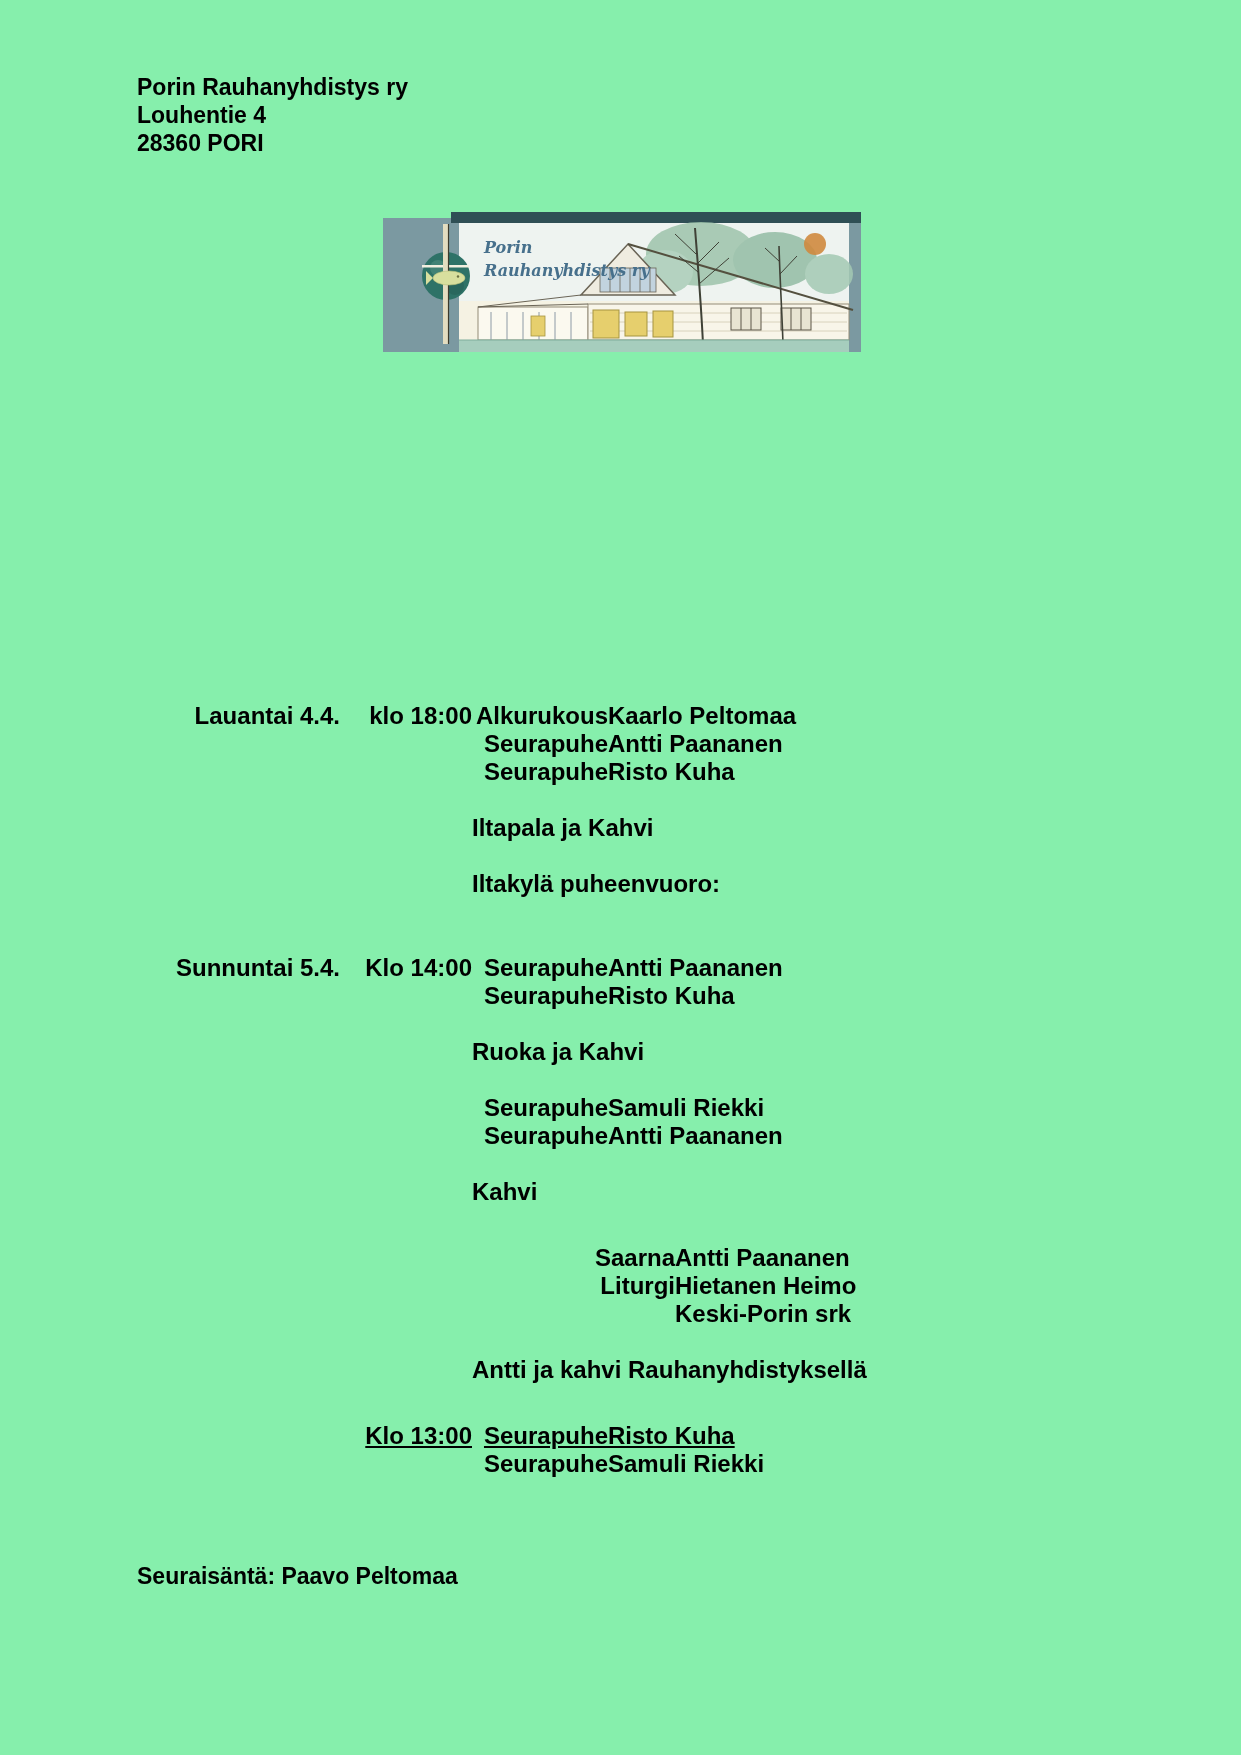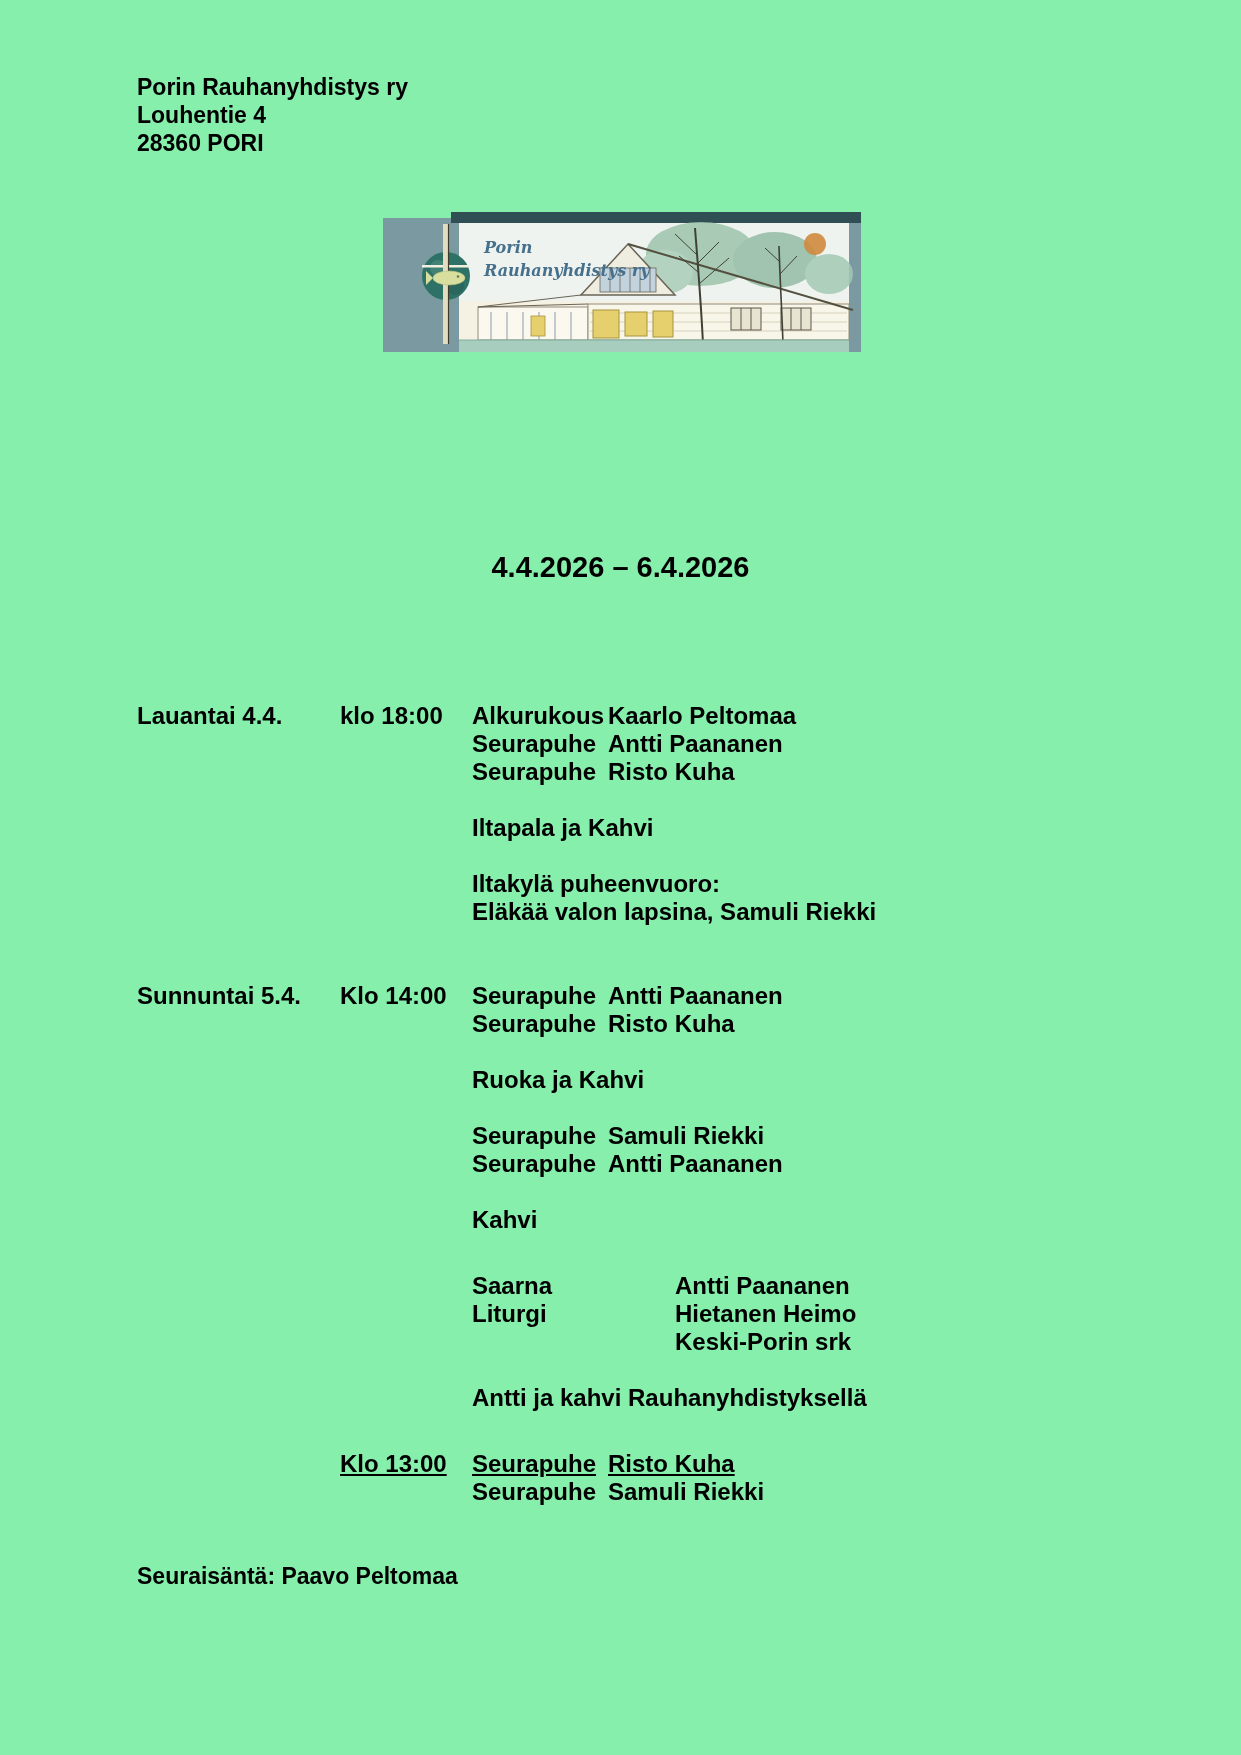--- a/index.html
+++ b/index.html
@@ -46,21 +46,21 @@
     font-size: 29px;
   }
   .schedule {
     position: absolute;
     left: 137px;
     top: 702px;
     width: 980px;
     font-size: 24px;
     line-height: 28px;
   }
-  .row { display: flex; white-space: nowrap; }
+  .row { display: flex; white-space: nowrap; text-align: right; }
   .c1  { width: 203px; flex: none; }   
   .c2  { width: 132px; flex: none; }   
   .c3  { width: 136px; flex: none; }   
   .c3w { width: 203px; flex: none; }   
   .ind  { margin-left: 335px; }        
   .ind2 { margin-left: 203px; text-decoration: underline; }        
   .blank  { height: 28px; }
   .blank2 { height: 38px; }
   .footer {
     position: absolute;
@@ -163,21 +163,20 @@
         <circle cx="75" cy="64.5" r="1.2" fill="#6b7040"></circle>
       </g>
 
       <g font-family="DejaVu Serif, serif" font-style="italic" font-size="16" fill="#47708c">
         <text x="101" y="41">Porin</text>
         <text x="101" y="64">Rauhanyhdistys ry</text>
       </g>
     </svg>
   </div>
 
-  <div class="doc-date">4.4.2026 – 6.4.2026</div>
 
   <div class="schedule">
 
     <div class="row">
       <div class="c1">Lauantai 4.4.</div>
       <div class="c2">klo 18:00</div>
       <div class="c3">Alkurukous</div>
       <div>Kaarlo Peltomaa</div>
     </div>
     <div class="row ind">
@@ -185,21 +184,20 @@
       <div>Antti Paananen</div>
     </div>
     <div class="row ind">
       <div class="c3">Seurapuhe</div>
       <div>Risto Kuha</div>
     </div>
     <div class="blank"></div>
     <div class="row ind">Iltapala ja Kahvi</div>
     <div class="blank"></div>
     <div class="row ind">Iltakylä puheenvuoro:</div>
-    <div class="row ind">Eläkää valon lapsina, Samuli Riekki</div>
     <div class="blank"></div>
     <div class="blank"></div>
 
     <div class="row">
       <div class="c1">Sunnuntai 5.4.</div>
       <div class="c2">Klo 14:00</div>
       <div class="c3">Seurapuhe</div>
       <div>Antti Paananen</div>
     </div>
     <div class="row ind">

